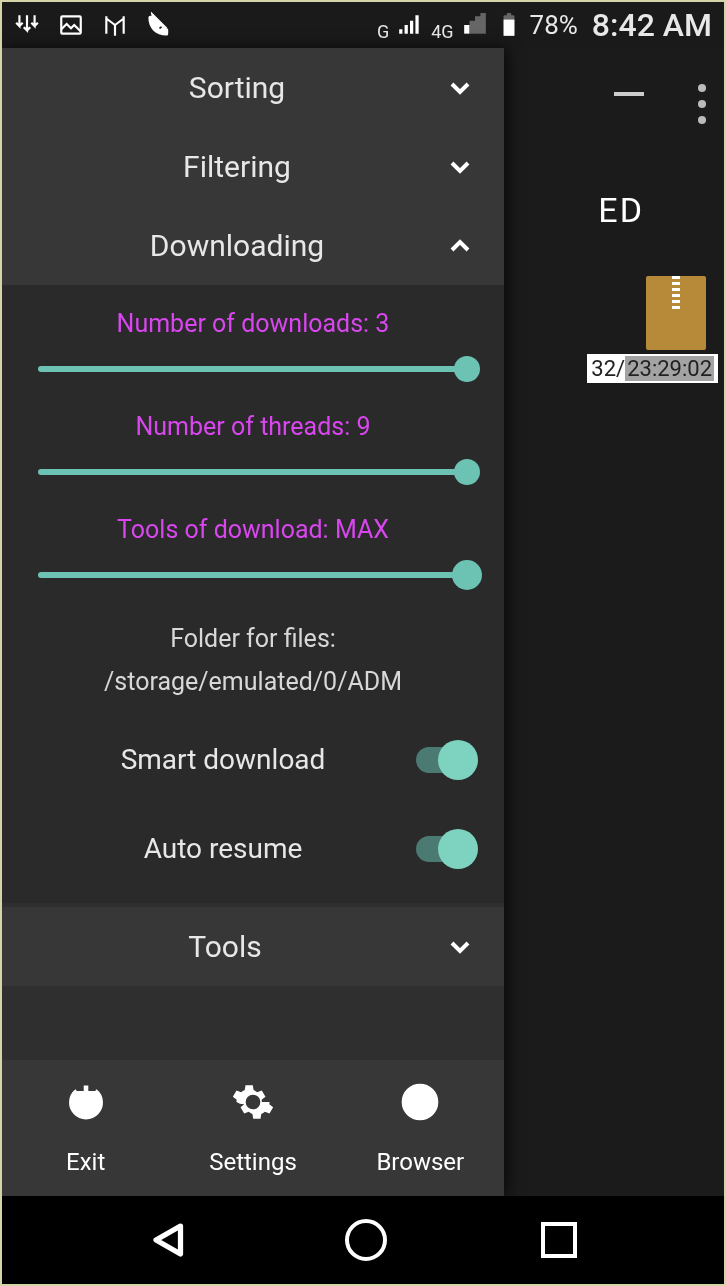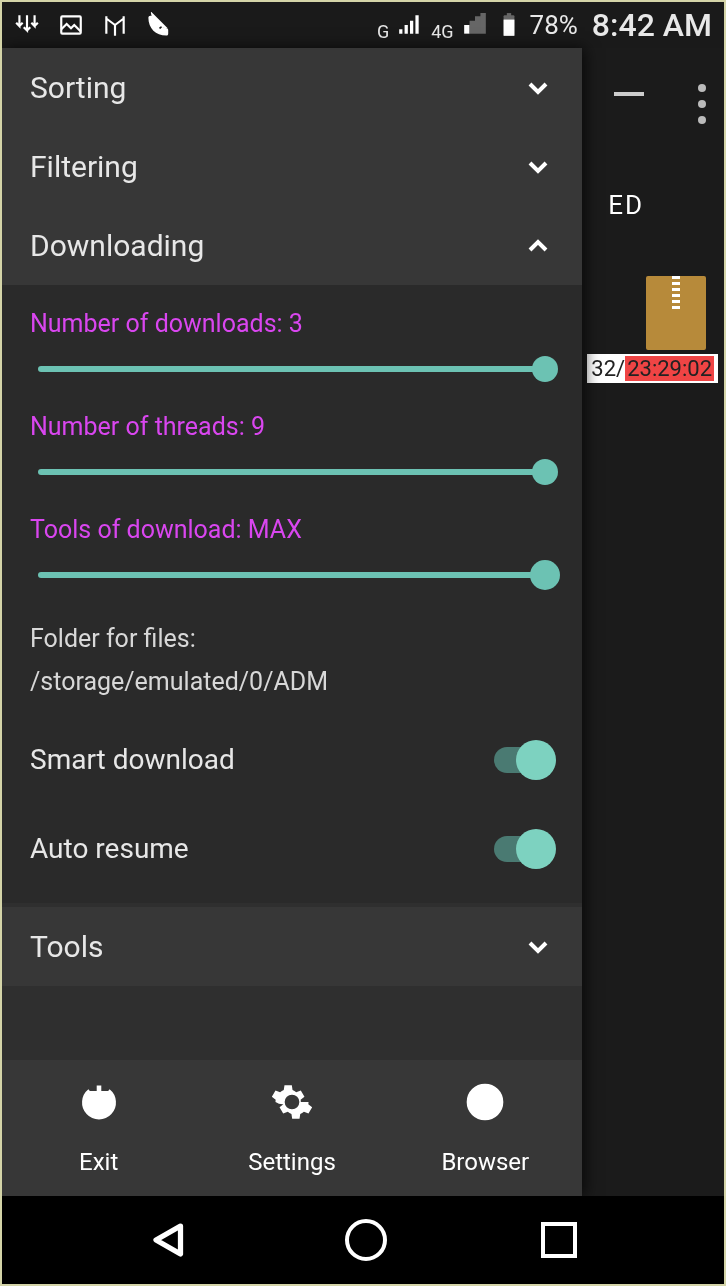--- a/index.html
+++ b/index.html
@@ -12,28 +12,28 @@
 .status-icon { width: 26px; height: 26px; }
 .status-time { font-size: 32px; font-weight: 500; }
 .battery-pct { font-size: 26px; margin-right: 6px; }
 .net-label { font-size: 18px; align-self: flex-end; margin-bottom: 2px; }
 
 
 .bg-main { position: absolute; top: 46px; left: 0; right: 0; bottom: 88px; background: #1b1b1b; }
 .more-dots { position: absolute; right: 18px; top: 36px; display: flex; flex-direction: column; gap: 8px; }
 .more-dots span { width: 8px; height: 8px; background: #bbb; border-radius: 50%; }
 .bg-dash { position: absolute; right: 80px; top: 44px; width: 30px; height: 4px; background: #ccc; }
-.bg-ed { position: absolute; right: 80px; top: 142px; color: #fff; font-size: 26px; letter-spacing: 2px; margin-left: 39px; }
+.bg-ed { position: absolute; right: 80px; top: 142px; color: #fff; font-size: 34px; letter-spacing: 2px; margin-left: 39px; }
 .bg-zip { position: absolute; right: 18px; top: 228px; width: 60px; height: 74px; background: #b78a3a; border-radius: 2px; }
 .bg-zip::after { content:""; position:absolute; top:0; left:26px; width:8px; height:34px; background: repeating-linear-gradient(#fff 0 3px, #b78a3a 3px 6px); }
 .bg-tstamp { position: absolute; right: 6px; top: 306px; background: #fff; color: #222; font-size: 22px; padding: 2px 4px; }
-.bg-tstamp .green { background: #ef4444; padding: 0 2px; }
-
-
-.drawer { position: absolute; top: 46px; left: 0; width: 580px; bottom: 88px; background: #2f2f2f; box-shadow: 3px 0 14px rgba(0,0,0,0.7); display: flex; flex-direction: column; }
+.bg-tstamp .green { background: #a3a3a3; padding: 0 2px; }
+
+
+.drawer { position: absolute; top: 46px; left: 0; width: 502px; bottom: 88px; background: #2f2f2f; box-shadow: 3px 0 14px rgba(0,0,0,0.7); display: flex; flex-direction: column; text-align: center; }
 .section-row { display: flex; align-items: center; padding: 22px 28px; color: #e7e7e7; font-size: 30px; }
 .section-row.header { background: #373737; }
 .section-row .label { flex: 1; }
 .chev { width: 32px; height: 32px; fill: none; stroke: #fff; stroke-width: 3; }
 
 .sliders { background: #2a2a2a; padding: 24px 28px 10px; flex-shrink: 0; }
 .slider-group { margin-bottom: 40px; }
 .slider-label { color: #d946ef; font-size: 25px; margin-bottom: 28px; }
 .slider-track { position: relative; height: 6px; background: #6cc2b3; border-radius: 3px; margin: 0 8px; }
 .slider-thumb { position: absolute; right: -12px; top: 50%; transform: translateY(-50%); width: 26px; height: 26px; background: #6cc2b3; border-radius: 50%; }

